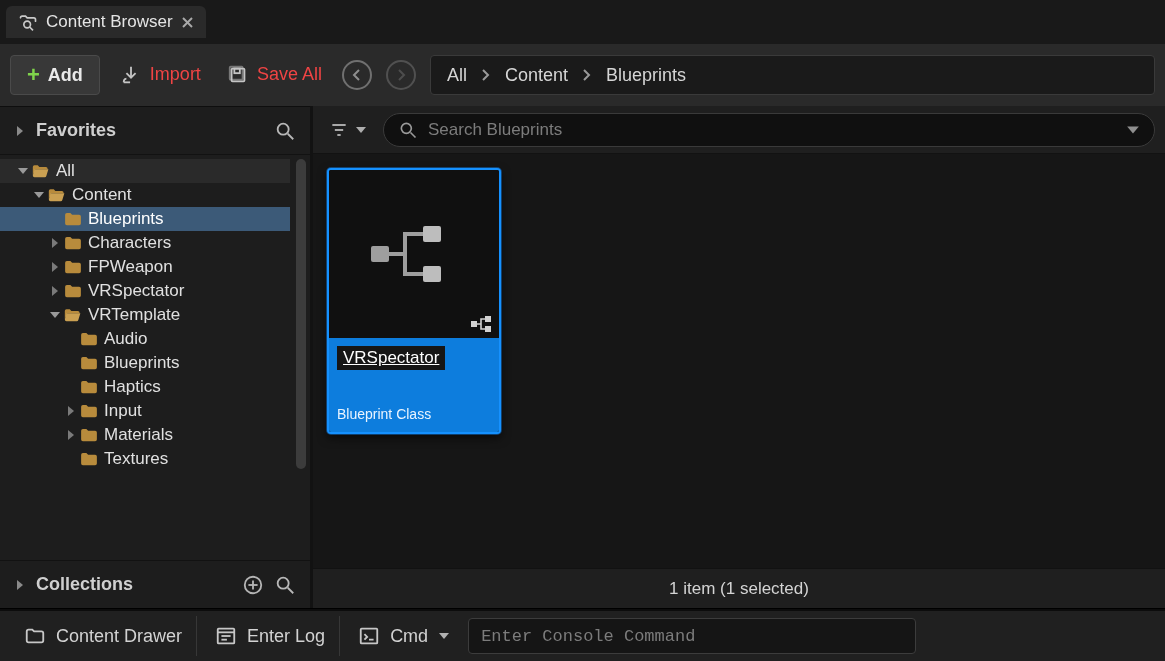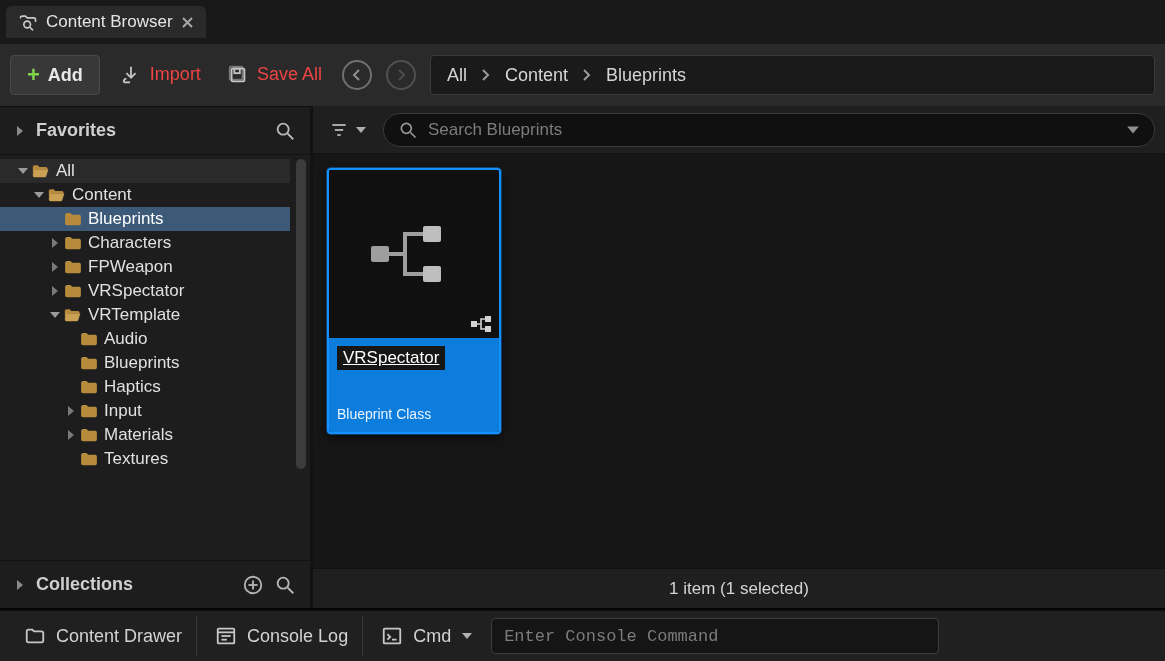--- a/index.html
+++ b/index.html
@@ -411,21 +411,21 @@
       </svg>
     <span>Content Drawer</span>
   </div>
   <div class="bt sep">
     <svg width="22" height="22" viewBox="0 0 24 24" fill="none" stroke="#c7c7c7" stroke-width="2">
         <rect x="3" y="4" width="18" height="16" rx="1"></rect>
         <line x1="3" y1="8" x2="21" y2="8"></line>
         <line x1="7" y1="12" x2="17" y2="12"></line>
         <line x1="7" y1="16" x2="13" y2="16"></line>
       </svg>
-    <span>Console Log</span>
+    <span>Enter Log</span>
   </div>
   <div class="bt">
     <svg width="22" height="22" viewBox="0 0 24 24" fill="none" stroke="#c7c7c7" stroke-width="2">
         <rect x="3" y="4" width="18" height="16" rx="1"></rect>
         <path d="M7 10l3 3-3 3M12 16h5"></path>
       </svg>
     <span>Cmd</span>
     <svg width="12" height="12" viewBox="0 0 12 12" fill="#b1b1b1">
         <path d="M1 3l5 6 5-6z"></path>
       </svg>

